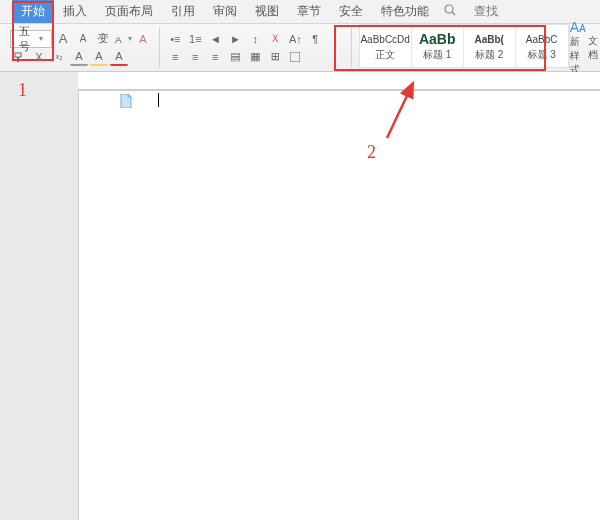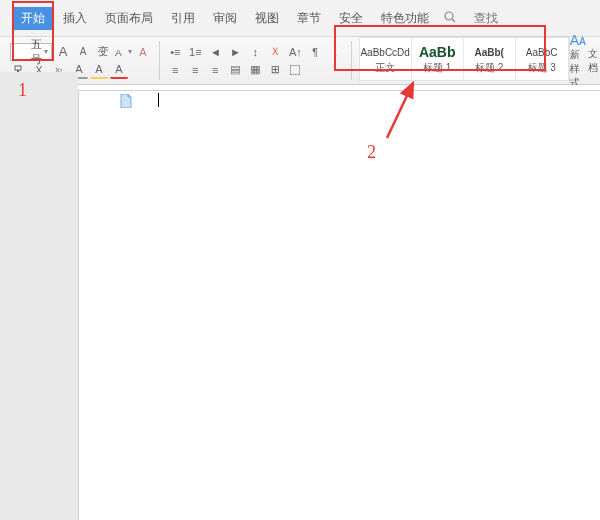--- a/index.html
+++ b/index.html
@@ -1,30 +1,30 @@
 <!DOCTYPE html>
 <html><head>
 <meta charset="utf-8">
 <style>
   * { margin: 0; padding: 0; box-sizing: border-box; }
   body { font-family: "Microsoft YaHei", Arial, sans-serif; width: 600px; height: 520px; background: #f0f0f0; overflow: hidden; font-size: 12px; }
   .app { width: 600px; height: 520px; position: relative; }
 
   
-  .tabs { display: flex; align-items: center; height: 37px; background: #f2f2f2; padding-left: 12px; gap: 0; border-bottom: 1px solid #d6d6d6; }
+  .tabs { display: flex; align-items: center; height: 24px; background: #f2f2f2; padding-left: 12px; gap: 0; border-bottom: 1px solid #d6d6d6; }
   .tab { padding: 3px 9px; color: #555; cursor: pointer; font-size: 12px; position: relative; }
   .tab.active { background: #4a90e2; color: #fff; }
 
   
   .ribbon { height: 48px; background: linear-gradient(#f8f8f8, #efefef); border-bottom: 1px solid #ccc; display: flex; align-items: stretch; padding-left: 6px; position: relative; }
   .group { display: flex; flex-direction: column; justify-content: center; padding: 2px 4px; }
   .row { display: flex; align-items: center; gap: 2px; }
   .sep { width: 1px; background: #d0d0d0; margin: 4px 3px; }
   .ctlbtn { width: 18px; height: 18px; display: inline-flex; align-items: center; justify-content: center; color: #666; font-size: 11px; border-radius: 2px; }
-  .fontsize { border: 1px solid #bdbdbd; background: #fff; height: 18px; width: 42px; font-size: 11px; display: inline-flex; align-items: center; padding: 0 20px; color: #444; }
+  .fontsize { border: 1px solid #bdbdbd; background: #fff; height: 18px; width: 42px; font-size: 11px; display: inline-flex; align-items: center; padding: 0 8px; color: #444; }
   .caret { font-size: 8px; color: #888; margin-left: 2px; }
 
   
   .styles-gallery { display: flex; align-items: stretch; margin-left: 4px; border: 1px solid #e2e2e2; background: #fff; height: 44px; }
   .style-item { width: 52px; display: flex; flex-direction: column; align-items: center; justify-content: center; border-right: 1px solid #e8e8e8; padding: 2px 0; cursor: pointer; }
   .style-item:last-child { border-right: none; }
   .style-preview { font-size: 10px; color: #444; height: 18px; display: flex; align-items: center; white-space: nowrap; overflow: hidden; }
   .style-preview.h1 { font-size: 14px; font-weight: bold; color: #14532d; }
   .style-label { font-size: 10px; color: #555; }
 

